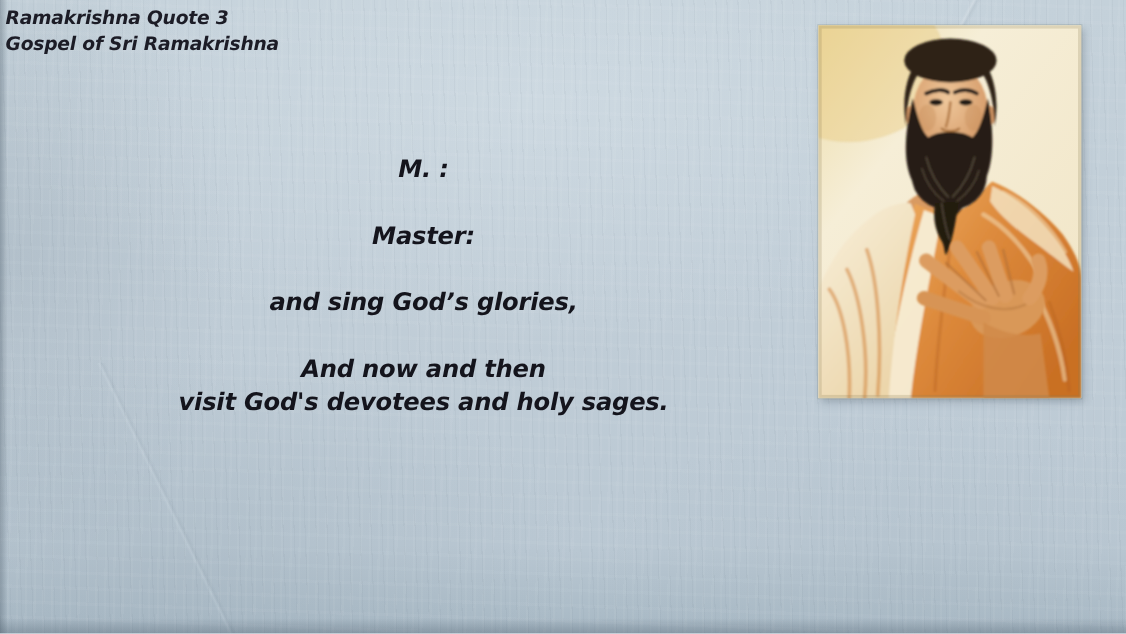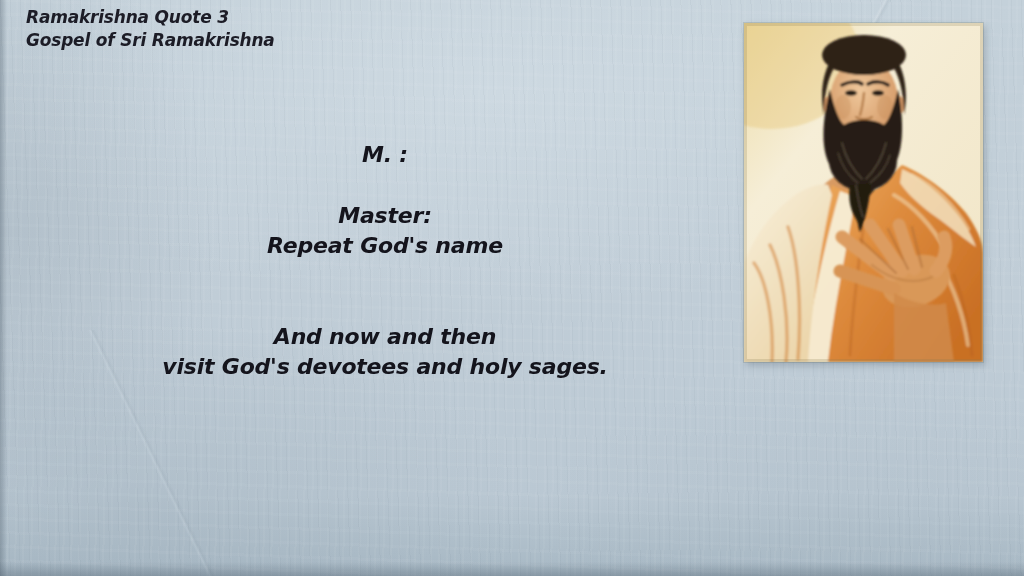--- a/index.html
+++ b/index.html
@@ -33,21 +33,21 @@
   }
   .edge-bottom{
     position:absolute;left:0;bottom:0;width:100%;height:14px;pointer-events:none;
     background:linear-gradient(180deg, transparent, rgba(82,99,114,0.38));
   }
   .edge-left{
     position:absolute;left:0;top:0;width:7px;height:100%;pointer-events:none;
     background:linear-gradient(90deg, rgba(70,86,100,0.35), transparent);
   }
   .header{
-    position:absolute;left:26px;top:6px;
+    position:absolute;left:5px;top:6px;
     font-style:italic;font-weight:600;
     font-size:17px;line-height:23px;
     color:#1c1c26;
     letter-spacing:-0.2px;
   }
   .quote{
     position:absolute;left:65px;top:140px;width:640px;
     text-align:center;
     font-style:italic;font-weight:bold;
     font-size:22px;line-height:30px;
@@ -78,22 +78,22 @@
     <div>Ramakrishna Quote 3</div>
     <div>Gospel of Sri Ramakrishna</div>
   </div>
 
   <div class="quote">
     <p>
       <span>M. :</span><br>
     </p>
     <p>
       <span>Master:</span><br>
-      <span>Repeat God's name</span><br>
       <br>
+      <span>and sing God’s glories,</span><br>
     </p>
     <p>
       <span>And now and then</span><br>
       <span>visit God's devotees and holy sages.</span>
     </p>
   </div>
 
   <div class="portrait">
     <svg viewBox="0 0 239 339" aria-hidden="true">
       <defs>

